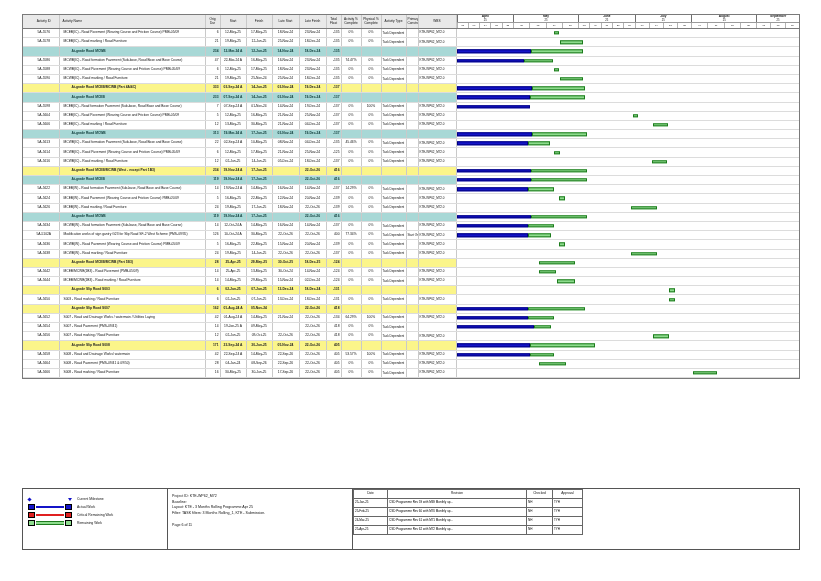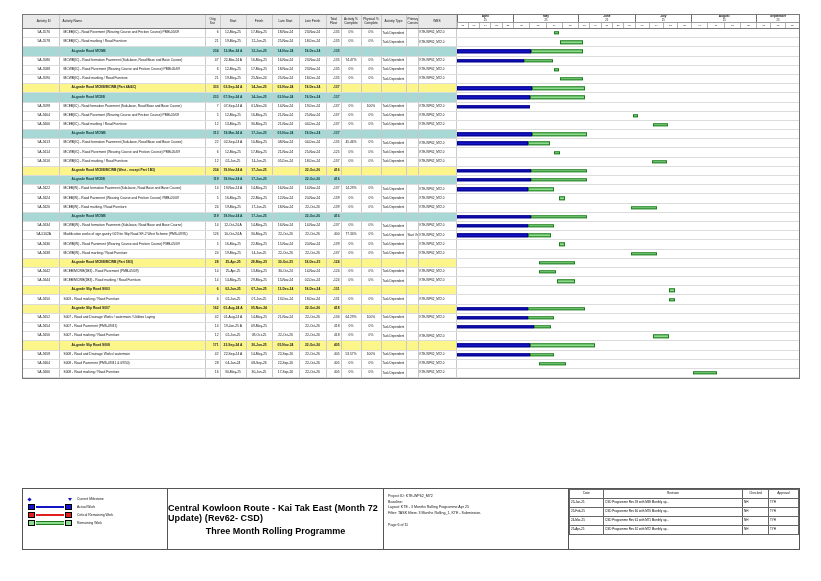--- a/index.html
+++ b/index.html
@@ -2168,24 +2168,20 @@
       <div class="lgrow">
         <div class="lgkey">
           <span class="kend kb-green"></span>
           <span class="kbar kb-green" style="border-top:0.5px solid #1d7a1d;border-bottom:0.5px solid #1d7a1d"></span>
           <span class="kend kb-green"></span>
         </div>
         <span class="lgtxt">Remaining Work</span>
       </div>
     </div>
 
-    <div class="titleblk">
-      <div class="t1">Central Kowloon Route - Kai Tak East (Month 72 Update) (Rev62- CSD)</div>
-      <div class="t2">Three Month Rolling Programme</div>
-    </div>
 
     <div class="infoblk">
       <div>Project ID: KTE-WP62_M72</div>
       <div>Baseline:</div>
       <div>Layout: KTE - 3 Months Rolling Programme Apr 25</div>
       <div>Filter: TASK filters: 3 Months Rolling_1, KTE - Submission.</div>
       <div class="pg">Page 6 of 11</div>
     </div>
 
     <div class="revblk">

